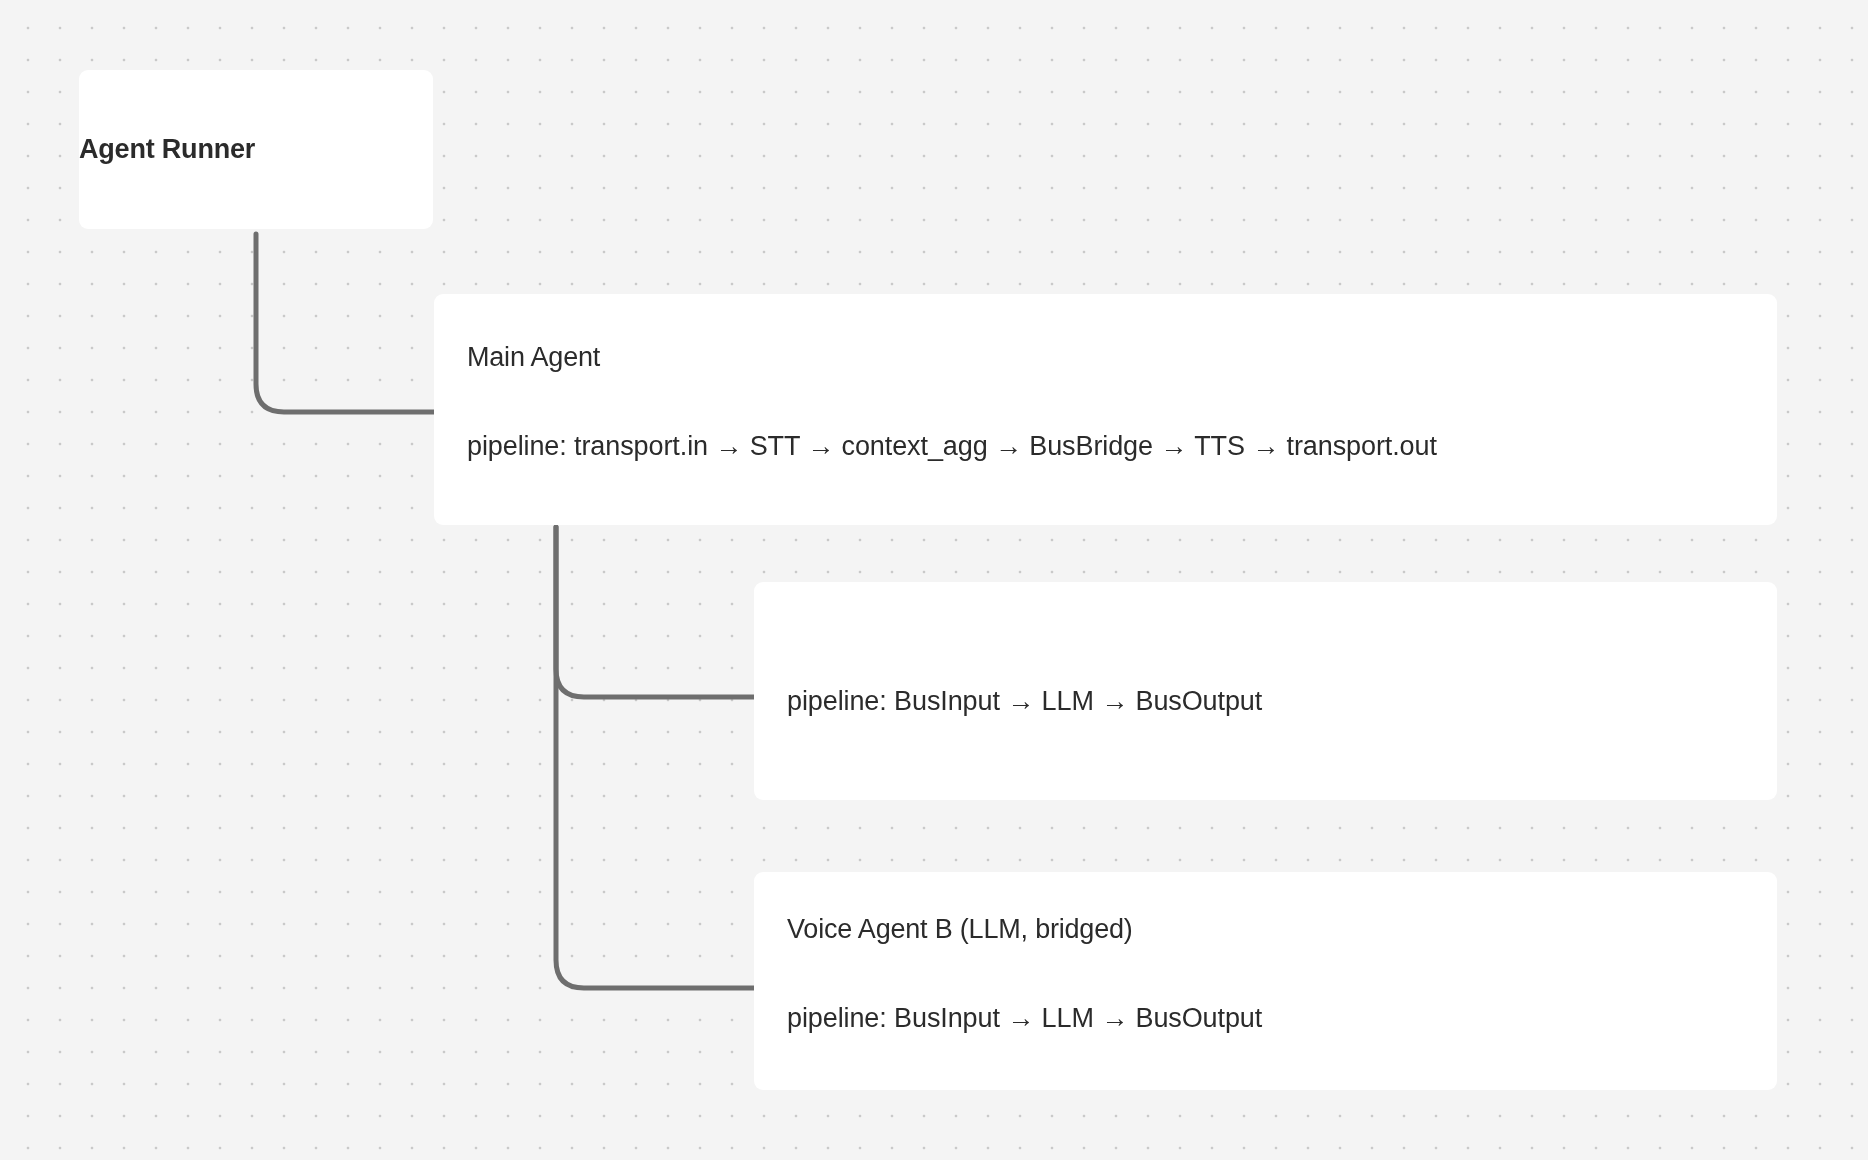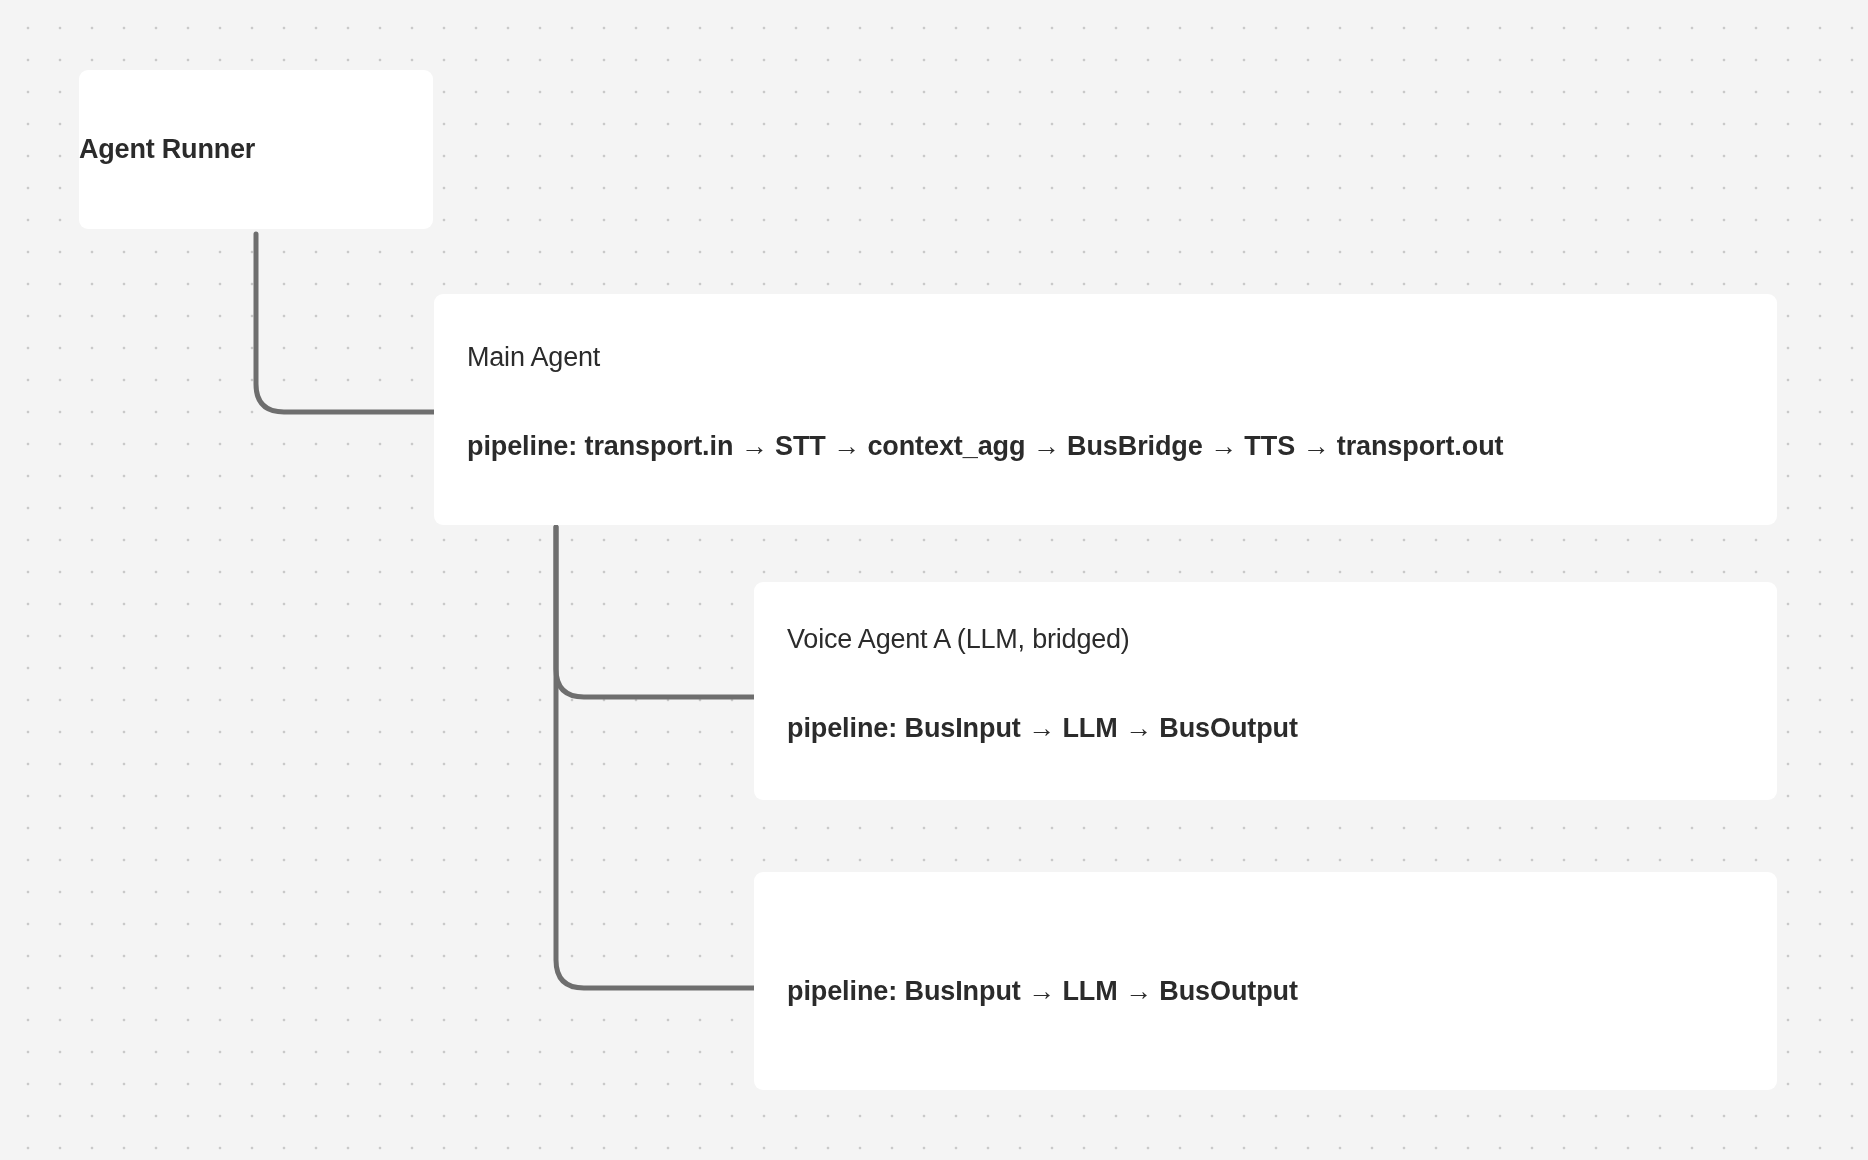--- a/index.html
+++ b/index.html
@@ -87,21 +87,21 @@
   .node-title-center {
     font-size: 27px;
     font-weight: bold;
     color: #2b2b2b;
     letter-spacing: -0.2px;
     text-align: center;
   }
 
   .node-pipeline {
     font-size: 27px;
-    font-weight: bold;
+    font-weight: normal;
     color: #2b2b2b;
     line-height: 1;
     margin-top: 62px;
     letter-spacing: -0.1px;
   }
 
   .node-voice-a .node-pipeline,
   .node-voice-b .node-pipeline {
   }
 </style>
@@ -122,21 +122,21 @@
   <div class="node node-runner">
     <span class="node-title-center">Agent Runner</span>
   </div>
 
   <div class="node node-main">
     <div class="node-title">Main Agent</div>
     <div class="node-pipeline">pipeline: transport.in → STT → context_agg → BusBridge → TTS → transport.out</div>
   </div>
 
   <div class="node node-voice-a">
-    <div class="node-title">Voice Agent A (LLM, bridged)</div>
     <div class="node-pipeline">pipeline: BusInput → LLM → BusOutput</div>
   </div>
 
   <div class="node node-voice-b">
+    <div class="node-title">Voice Agent B (LLM, bridged)</div>
     <div class="node-pipeline">pipeline: BusInput → LLM → BusOutput</div>
   </div>
 
 </div>
 
 </body></html>

